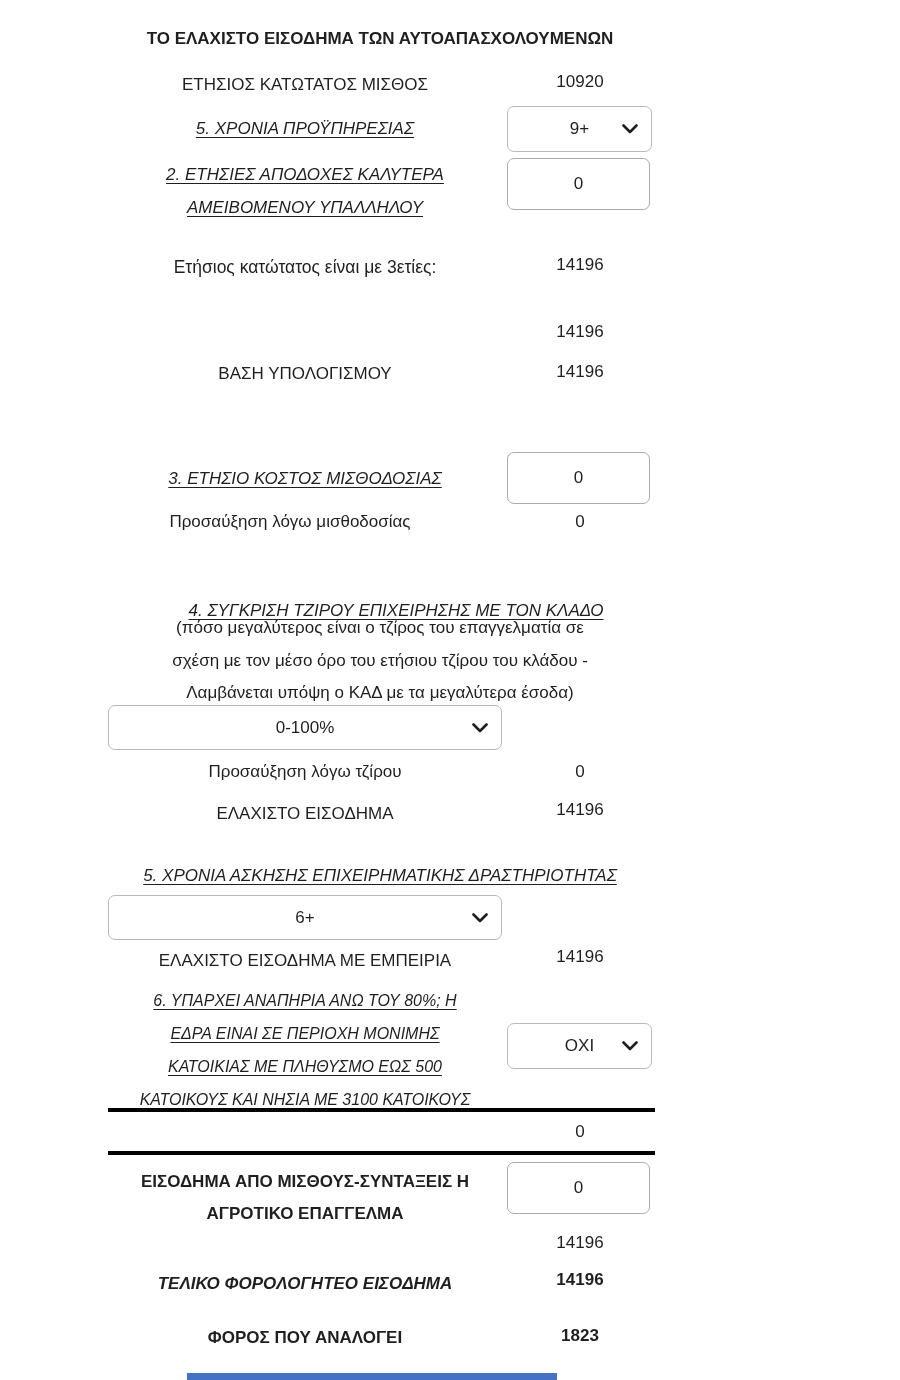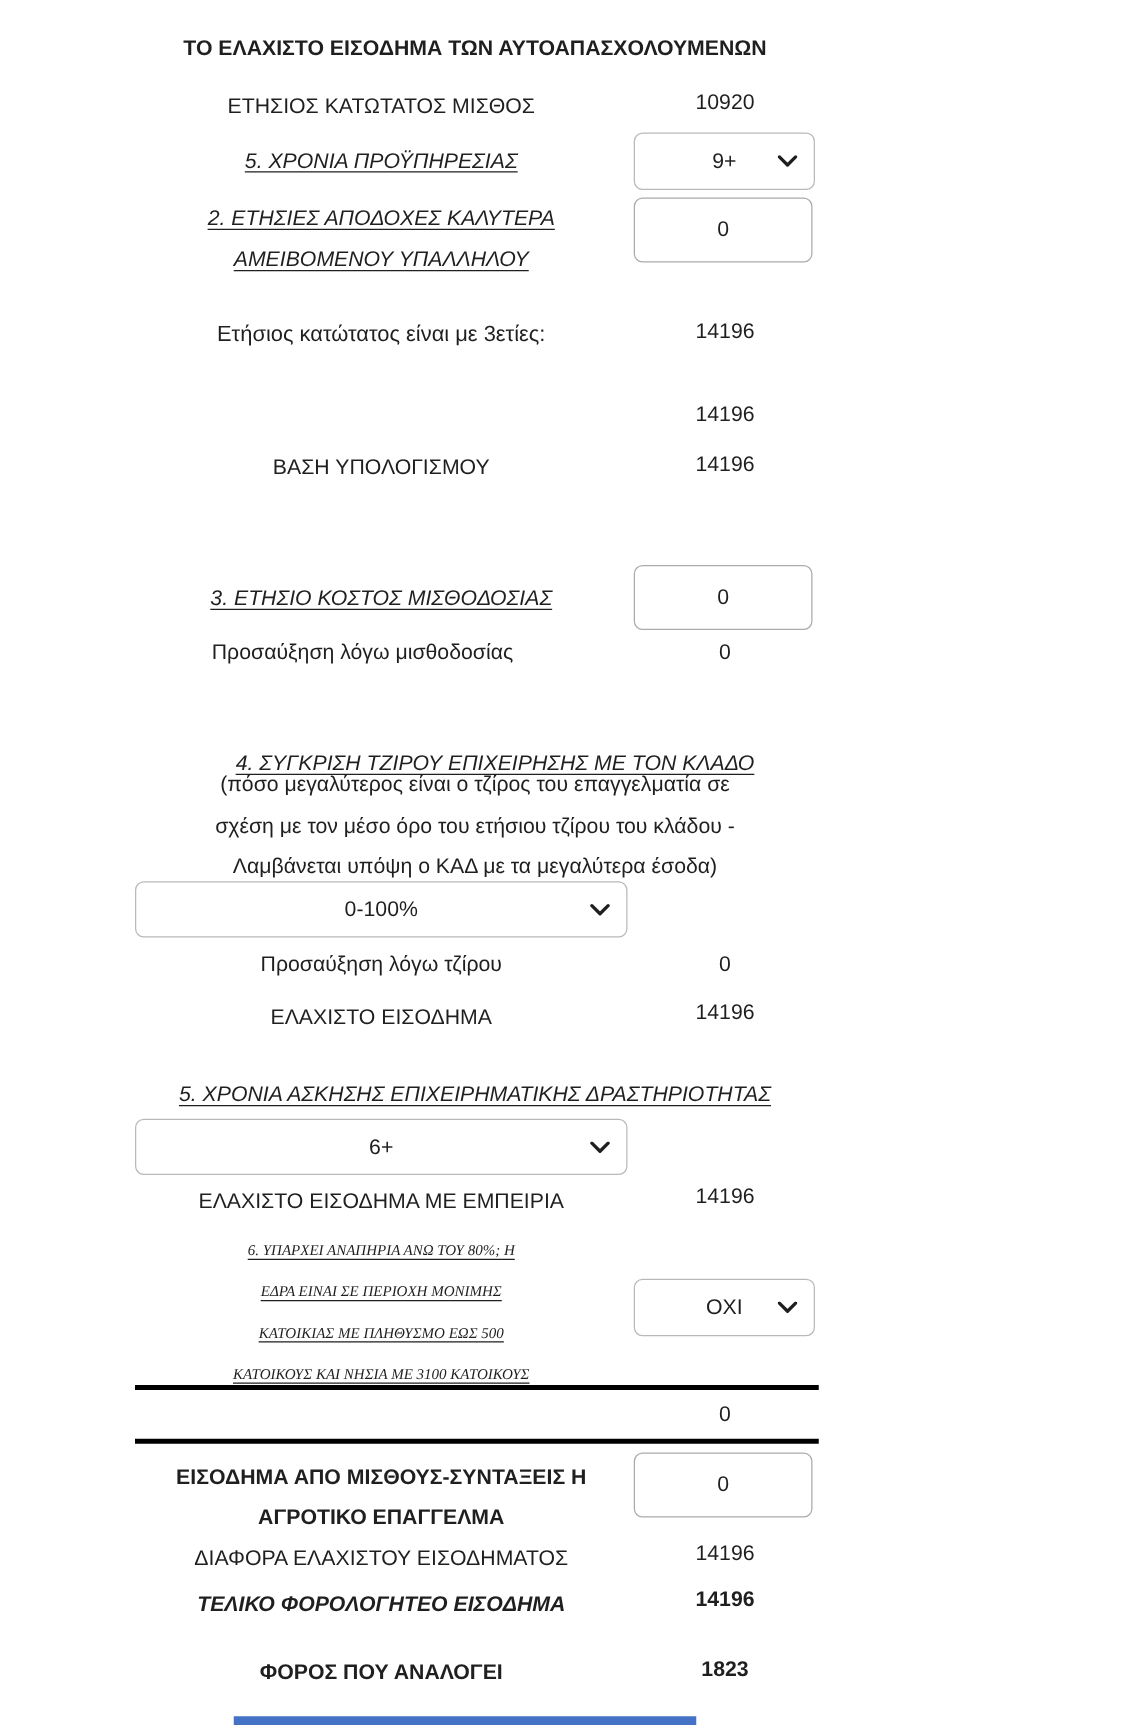--- a/index.html
+++ b/index.html
@@ -89,42 +89,41 @@
     <span class="chevron">
       <svg width="16" height="10" viewBox="0 0 16 10">
           <path d="M1.5 1.5 L8 8 L14.5 1.5" stroke="#1f1f1f" stroke-width="2.6" fill="none" stroke-linecap="round" stroke-linejoin="round"></path>
         </svg>
     </span>
   </div>
 
   <div class="abs lbl" style="left:85px; top:950px; width:440px;">ΕΛΑΧΙΣΤΟ ΕΙΣΟΔΗΜΑ ΜΕ ΕΜΠΕΙΡΙΑ</div>
   <div class="abs val" style="left:505px; top:946px; width:150px;">14196</div>
 
-  <div class="abs lbl heading ml" style="left:85px; top:984px; width:440px; font-size:12px; line-height:33px;font-family:Liberation Serif, serif;">6. ΥΠΑΡΧΕΙ ΑΝΑΠΗΡΙΑ ΑΝΩ ΤΟΥ 80%; Η
+  <div class="abs lbl heading ml" style="left:85px; top:984px; width:440px; font-size:16px; line-height:33px;">6. ΥΠΑΡΧΕΙ ΑΝΑΠΗΡΙΑ ΑΝΩ ΤΟΥ 80%; Η
 ΕΔΡΑ ΕΙΝΑΙ ΣΕ ΠΕΡΙΟΧΗ ΜΟΝΙΜΗΣ
 ΚΑΤΟΙΚΙΑΣ ΜΕ ΠΛΗΘΥΣΜΟ ΕΩΣ 500
 ΚΑΤΟΙΚΟΥΣ ΚΑΙ ΝΗΣΙΑ ΜΕ 3100 ΚΑΤΟΙΚΟΥΣ</div>
   <div class="select-box" style="left:507px; top:1023px; width:143px; height:44px;">
     <span>ΟΧΙ</span>
     <span class="chevron">
       <svg width="16" height="10" viewBox="0 0 16 10">
           <path d="M1.5 1.5 L8 8 L14.5 1.5" stroke="#1f1f1f" stroke-width="2.6" fill="none" stroke-linecap="round" stroke-linejoin="round"></path>
         </svg>
     </span>
   </div>
 
   <div class="rule" style="left:108px; top:1108px; width:547px;"></div>
   <div class="abs val" style="left:505px; top:1121px; width:150px;">0</div>
   <div class="rule" style="left:108px; top:1151px; width:547px;"></div>
 
   <div class="abs lbl ml" style="left:85px; top:1166px; width:440px; line-height:32px;font-weight:bold;">ΕΙΣΟΔΗΜΑ ΑΠΟ ΜΙΣΘΟΥΣ-ΣΥΝΤΑΞΕΙΣ Η
 ΑΓΡΟΤΙΚΟ ΕΠΑΓΓΕΛΜΑ</div>
   <input class="input-box" style="left: 507px; top: 1162px; width: 143px; height: 52px;" value="0">
 
-  <div class="abs lbl" style="left:85px; top:1236px; width:440px;">ΔΙΑΦΟΡΑ ΕΛΑΧΙΣΤΟΥ ΕΙΣΟΔΗΜΑΤΟΣ</div>
   <div class="abs val" style="left:505px; top:1232px; width:150px;">14196</div>
 
   <div class="abs lbl bold" style="left:85px; top:1273px; width:440px;font-style:italic;">ΤΕΛΙΚΟ ΦΟΡΟΛΟΓΗΤΕΟ ΕΙΣΟΔΗΜΑ</div>
   <div class="abs val bold" style="left:505px; top:1269px; width:150px;">14196</div>
 
   <div class="abs lbl bold" style="left:85px; top:1327px; width:440px;">ΦΟΡΟΣ ΠΟΥ ΑΝΑΛΟΓΕΙ</div>
   <div class="abs val bold" style="left:505px; top:1325px; width:150px;">1823</div>
 
   <div class="bluebar" style="left:187px; top:1373px; width:370px; height:7px;"></div>
 

